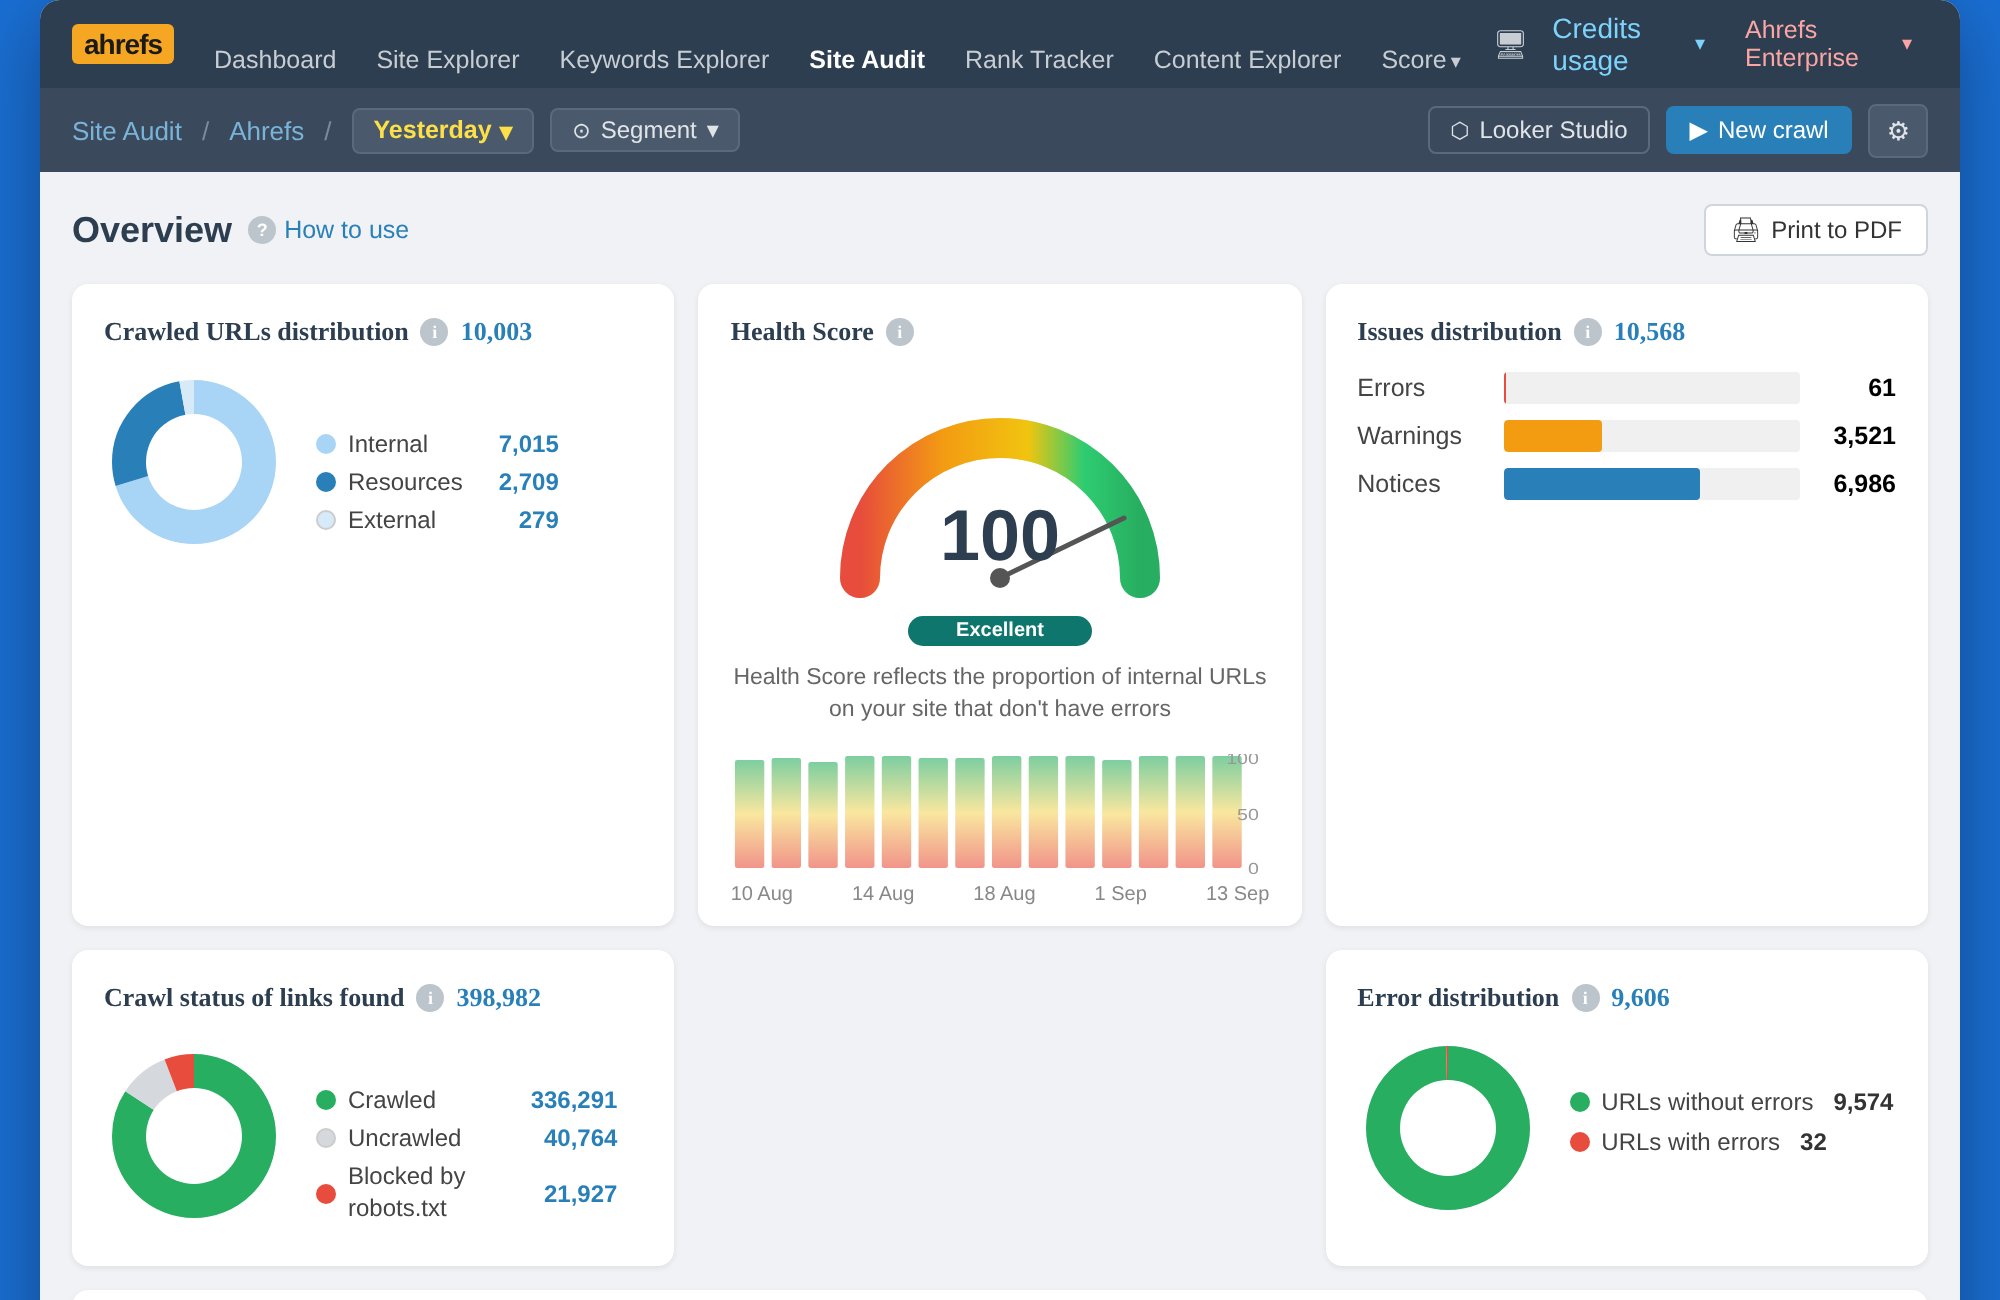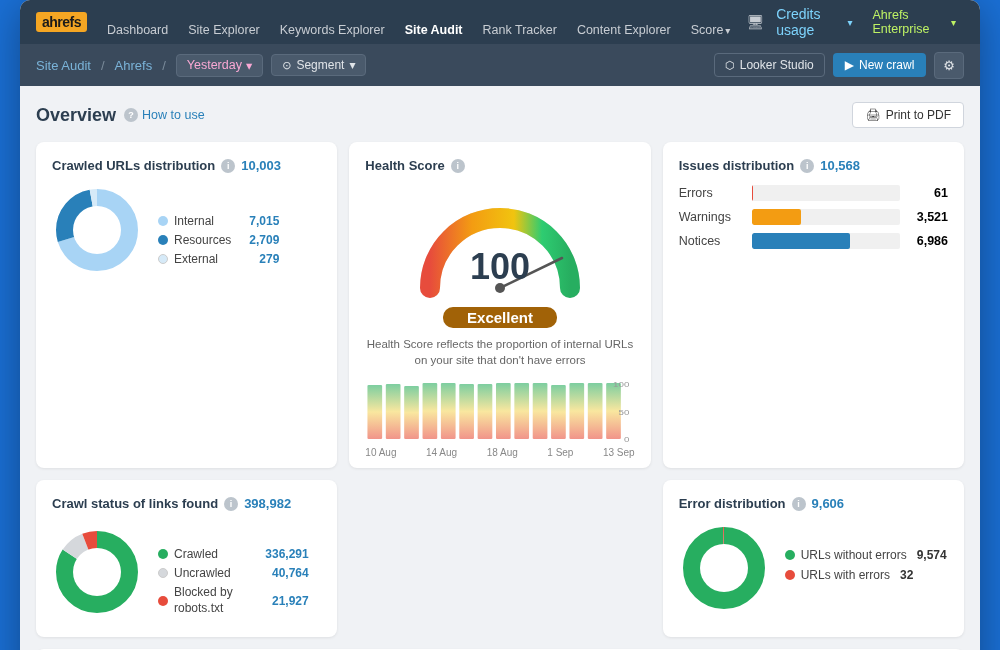--- a/index.html
+++ b/index.html
@@ -57,21 +57,21 @@
     .nav-credits {
       color: #7dd3fc;
       font-size: 14px;
       padding: 4px 8px;
       cursor: pointer;
       display: flex;
       align-items: center;
       gap: 4px;
     }
     .nav-enterprise {
-      color: #bef264;
+      color: #fca5a5;
       font-size: 12.5px;
       padding: 4px 8px;
       cursor: pointer;
       display: flex;
       align-items: center;
       gap: 3px;
     }
     
     .breadcrumb-bar {
       background: #3a4a5c;
@@ -80,27 +80,28 @@
       padding: 0 16px;
       height: 42px;
       gap: 8px;
     }
     .breadcrumb-sep { color: #7a8b9a; margin: 0 2px; }
     .breadcrumb-link { color: #7ab3d8; cursor: pointer; }
     .breadcrumb-dropdown {
       background: #4a5a6c;
       border: 1px solid #5a6a7c;
       border-radius: 4px;
-      color: #f9a8d4;
+      color: #fde047;
       padding: 3px 10px;
       font-size: 12.5px;
       cursor: pointer;
       display: flex;
       align-items: center;
       gap: 4px;
+      font-weight: bold;
     }
     .segment-btn {
       background: #4a5a6c;
       border: 1px solid #5a6a7c;
       border-radius: 4px;
       color: #e0e4e8;
       padding: 3px 10px;
       font-size: 12px;
       cursor: pointer;
       display: flex;
@@ -193,20 +194,21 @@
       box-shadow: 0 1px 3px rgba(0,0,0,0.08);
     }
     .card-title {
       font-size: 13px;
       font-weight: 600;
       color: #2c3e50;
       margin-bottom: 12px;
       display: flex;
       align-items: center;
       gap: 6px;
+      font-family: Liberation Serif, serif;
     }
     .card-title-num {
       color: #2980b9;
       font-weight: 600;
     }
     .info-icon {
       width: 14px; height: 14px;
       border-radius: 50%;
       background: #bcc4cc;
       color: #fff;
@@ -266,23 +268,23 @@
       position: absolute;
       bottom: 18px;
       left: 50%;
       transform: translateX(-50%);
       font-size: 36px;
       font-weight: 700;
       color: #2c3e50;
       line-height: 1;
     }
     .gauge-badge {
-      background: #a16207;
+      background: #0f766e;
       color: #fff;
-      font-size: 15px;
+      font-size: 10px;
       font-weight: 600;
       padding: 2px 24px;
       border-radius: 10px;
       margin-bottom: 8px;
     }
     .health-desc {
       font-size: 11.5px;
       color: #666;
       text-align: center;
       line-height: 1.4;

